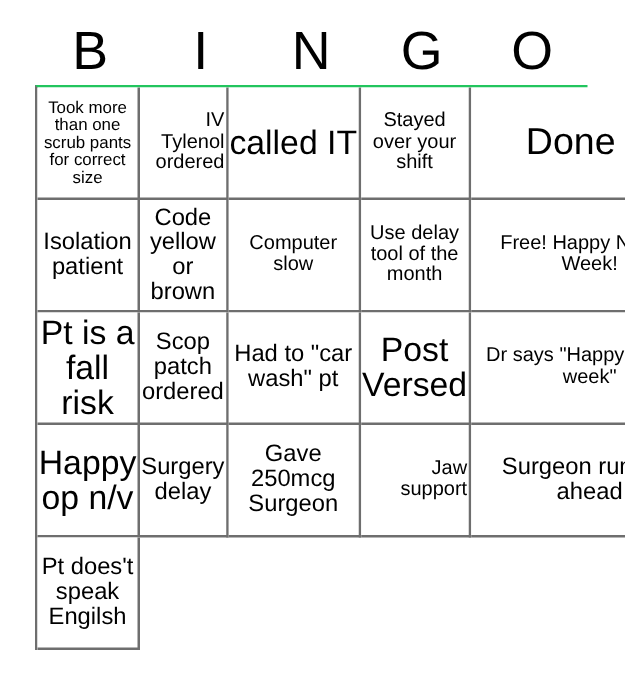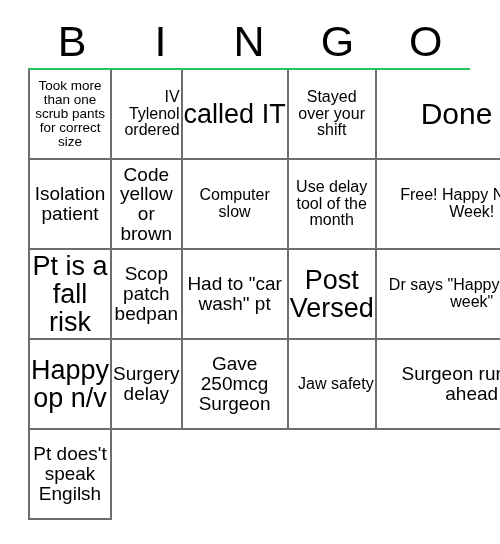--- a/index.html
+++ b/index.html
@@ -142,21 +142,21 @@
     <div class="cell fs-sm">
         <span class="cell-text">Use delay tool of the month</span>
       </div>
     <div class="cell fs-sm">
         <span class="cell-text">Free! Happy Nurses Week!</span>
       </div>
     <div class="cell fs-xl">
         <span class="cell-text">Pt is a fall risk</span>
       </div>
     <div class="cell fs-md">
-        <span class="cell-text">Scop patch bedpan</span>
+        <span class="cell-text">Scop patch ordered</span>
       </div>
     <div class="cell fs-md">
         <span class="cell-text">Had to "car wash" pt</span>
       </div>
 
     <div class="cell fs-xl">
         <span class="cell-text">Post Versed</span>
       </div>
     <div class="cell fs-sm">
         <span class="cell-text">Dr says "Happy Nurses week"</span>
@@ -165,21 +165,21 @@
         <span class="cell-text">Happy op n/v</span>
       </div>
     <div class="cell fs-md">
         <span class="cell-text">Surgery delay</span>
       </div>
 
     <div class="cell fs-md">
         <span class="cell-text">Gave 250mcg Surgeon</span>
       </div>
     <div class="cell fs-lg">
-        <span class="cell-text">Jaw safety</span>
+        <span class="cell-text">Jaw support</span>
       </div>
     <div class="cell fs-md">
         <span class="cell-text">Surgeon running ahead</span>
       </div>
     <div class="cell fs-md">
         <span class="cell-text">Pt does't speak Engilsh</span>
       </div>
 
   </div>
 </div>

